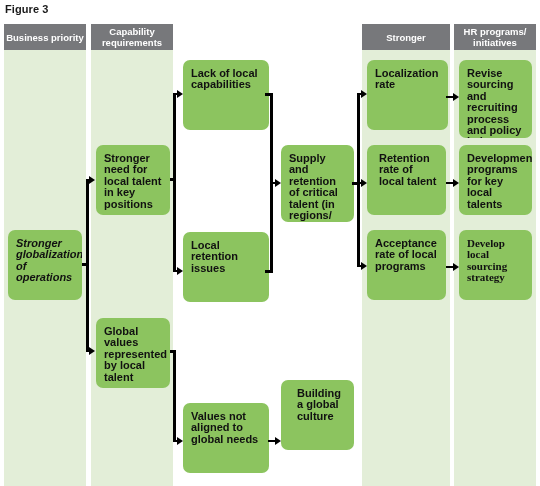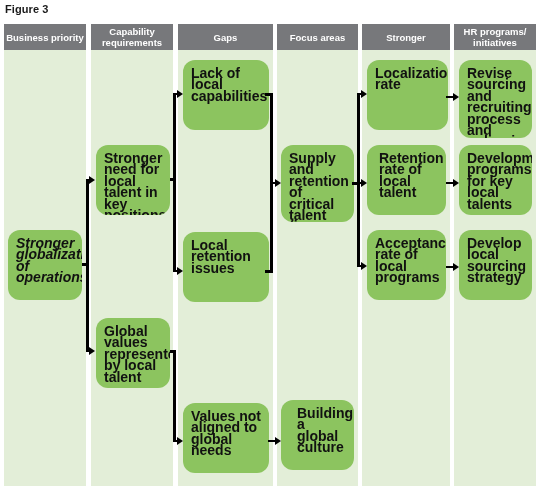--- a/index.html
+++ b/index.html
@@ -39,23 +39,23 @@
   .col-body{
     position:absolute;
     top:26px;left:0;right:0;bottom:0;
     background:#e3eed8;
   }
 
   
   .node{
     position:absolute;
     background:#8cc45f;
-    border-radius:12px;
+    border-radius:7px;
     color:#111111;
-    font-size:14px;
+    font-size:11px;
     font-weight:bold;
     line-height:11.4px;
     box-sizing:border-box;
     padding:8px 7px 6px 8px;
     overflow:hidden;
   }
 
   
   .conn{position:absolute;z-index:5;}
   .hline{position:absolute;background:#000;height:2px;}
@@ -79,29 +79,21 @@
   <div class="column" style="left:4px;width:82px;">
     <div class="col-header">Business priority</div>
     <div class="col-body"></div>
   </div>
 
   <div class="column" style="left:91px;width:82px;">
     <div class="col-header">Capability requirements</div>
     <div class="col-body"></div>
   </div>
 
-  <div class="column" style="left:178px;width:95px;">
-    <div class="col-header">Gaps</div>
-    <div class="col-body"></div>
-  </div>
 
-  <div class="column" style="left:277px;width:81px;">
-    <div class="col-header">Focus areas</div>
-    <div class="col-body"></div>
-  </div>
 
   <div class="column" style="left:362px;width:88px;">
     <div class="col-header">Stronger</div>
     <div class="col-body"></div>
   </div>
 
   <div class="column" style="left:454px;width:82px;">
     <div class="col-header">HR programs/ initiatives</div>
     <div class="col-body"></div>
   </div>
@@ -109,29 +101,29 @@
   <div class="node" style="left:8px;top:230px;width:74px;height:70px;font-style:italic;">Stronger globalization of operations</div>
 
   <div class="node" style="left:96px;top:145px;width:74px;height:70px;">Stronger need for local talent in key positions</div>
   <div class="node" style="left:96px;top:318px;width:74px;height:70px;">Global values represented by local talent</div>
 
   <div class="node" style="left:183px;top:60px;width:86px;height:70px;">Lack of local capabilities</div>
   <div class="node" style="left:183px;top:232px;width:86px;height:70px;">Local retention issues</div>
   <div class="node" style="left:183px;top:403px;width:86px;height:70px;">Values not aligned to global needs</div>
 
   <div class="node" style="left:281px;top:145px;width:73px;height:77px;">Supply and retention of critical talent (in regions/ local)</div>
-  <div class="node" style="left:281px;top:400px;width:73px;height:70px;padding-left:16px;">Building a global culture</div>
+  <div class="node" style="left:281px;top:380px;width:73px;height:70px;padding-left:16px;">Building a global culture</div>
 
   <div class="node" style="left:367px;top:60px;width:81px;height:70px;">Localization rate</div>
   <div class="node" style="left:367px;top:145px;width:79px;height:70px;padding-left:12px;">Retention rate of local talent</div>
   <div class="node" style="left:367px;top:230px;width:79px;height:70px;">Acceptance rate of local programs</div>
 
   <div class="node" style="left:459px;top:60px;width:73px;height:78px;">Revise sourcing and recruiting process and policy in key markets</div>
   <div class="node" style="left:459px;top:145px;width:73px;height:70px;">Development programs for key local talents</div>
-  <div class="node" style="left:459px;top:230px;width:73px;height:70px;">Develop local sourcing strategy</div>
+  <div class="node" style="left:459px;top:230px;width:73px;height:70px;font-family:Liberation Serif, serif;">Develop local sourcing strategy</div>
 
   <div class="conn">
     <div class="stub" style="left:82px;  top:263px; width:6px;"></div>
     <div class="vline" style="left:86px;  top:180px; height:172px;"></div>
     <div class="hline" style="left:86px;  top:179px; width:6px;"></div>
     <div class="hline" style="left:86px;  top:350px; width:6px;"></div>
     <div class="arrow-r" style="left:89px; top:175.7px;"></div>
     <div class="arrow-r" style="left:89px; top:346.7px;"></div>
   </div>
 

